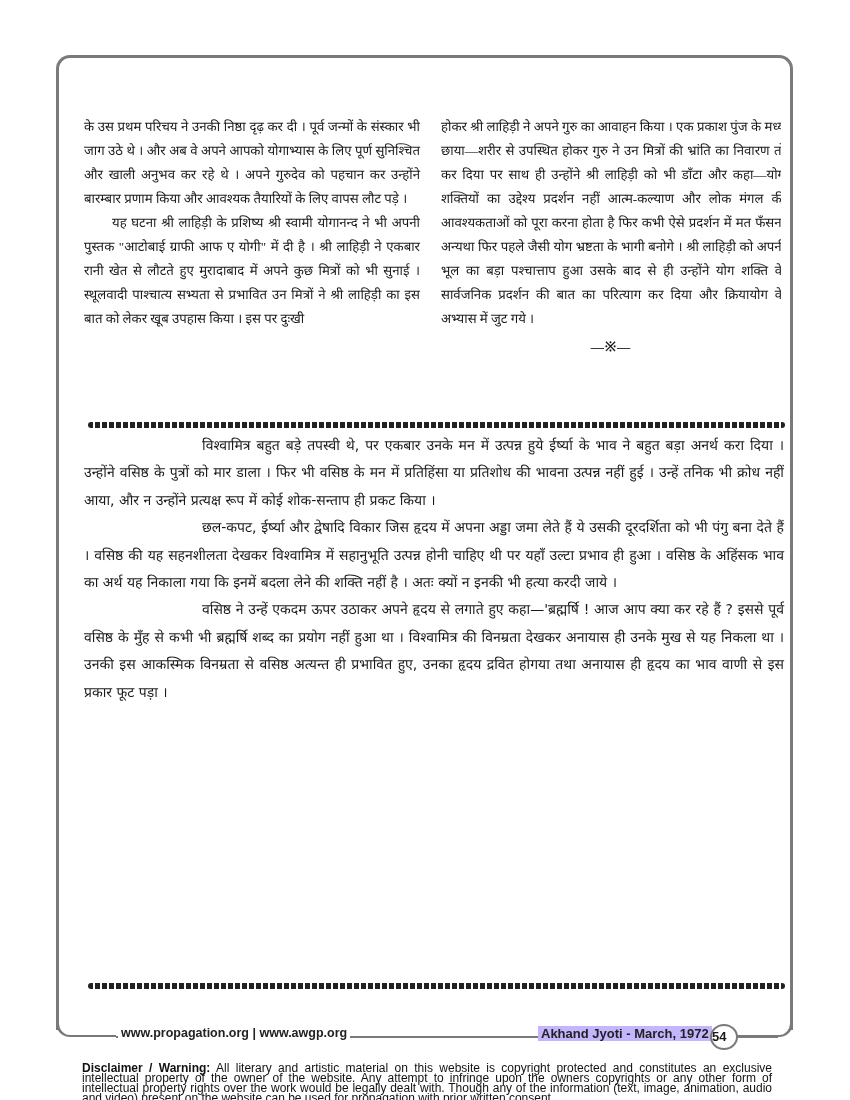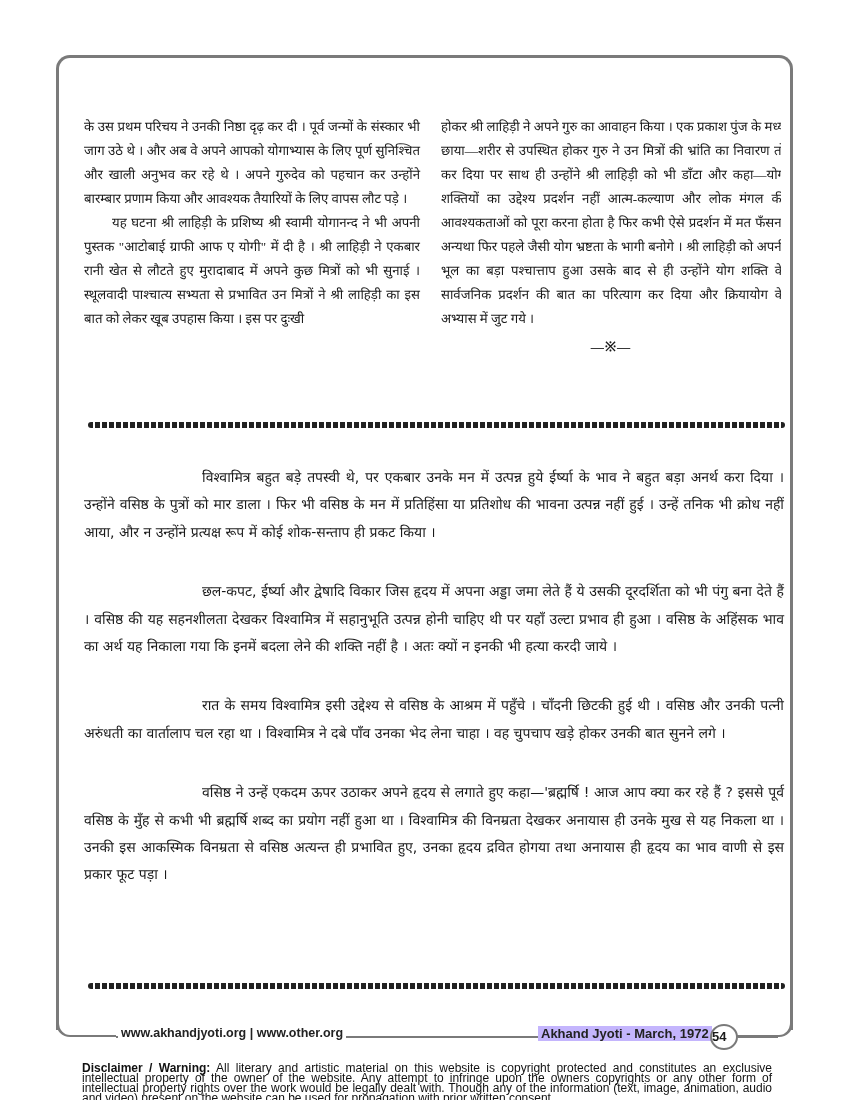--- a/index.html
+++ b/index.html
@@ -14,21 +14,21 @@
   .col-right { left:441px; width:340px; overflow:hidden; white-space:nowrap; }
   .col-right p { white-space:normal; width:344px; }
   .star-sep { text-align:center; margin-top:4px; font-weight:bold; letter-spacing:1px; }
   .wavy { position:absolute; left:88px; width:697px; height:6px;
           background: repeating-linear-gradient(90deg, #222 0 5px, #fff 5px 7px);
           border-radius:3px; }
   .wavy1 { top:422px; }
   .wavy2 { top:983px; }
   .main { position:absolute; left:84px; top:432px; width:700px; font-size:14px; line-height:27.4px; text-align:justify; }
   .main p { margin:0; }
-  .main .indent { text-indent:118px;margin-top:32px; }
+  .main .indent { text-indent:118px; }
   .footer-line { position:absolute; top:1036px; height:2px; background:#7a7a7a; }
   .footer-left { position:absolute; left:118px; top:1026px; font-family:"Liberation Sans", sans-serif; font-weight:bold; font-size:12.5px; color:#222; background:#fff; padding:0 3px; }
   .footer-right { position:absolute; left:538px; top:1026px; font-family:"Liberation Sans", sans-serif; font-weight:bold; font-size:13px; color:#222; background:#c4b5fd; padding:0 3px; }
   .page-num { position:absolute; left:710px; top:1024px; width:24px; height:22px; border:2px solid #7a7a7a; border-radius:50%; font-family:"Liberation Sans", sans-serif; font-weight:bold; font-size:13px; text-align:left; line-height:22px; background:#fff; }
   .disclaimer { position:absolute; left:82px; top:1063px; width:690px; font-family:Liberation Sans, sans-serif; font-size:12px; line-height:10px; text-align:justify; color:#111; }
   .disclaimer b { font-weight:bold; }
 </style>
 </head>
 <body>
 
@@ -44,27 +44,26 @@
 <div class="col col-right">
   <p>होकर श्री लाहिड़ी ने अपने गुरु का आवाहन किया । एक प्रकाश पुंज के मध्य छाया—शरीर से उपस्थित होकर गुरु ने उन मित्रों की भ्रांति का निवारण तो कर दिया पर साथ ही उन्होंने श्री लाहिड़ी को भी डाँटा और कहा—योग शक्तियों का उद्देश्य प्रदर्शन नहीं आत्म-कल्याण और लोक मंगल की आवश्यकताओं को पूरा करना होता है फिर कभी ऐसे प्रदर्शन में मत फँसना अन्यथा फिर पहले जैसी योग भ्रष्टता के भागी बनोगे । श्री लाहिड़ी को अपनी भूल का बड़ा पश्चात्ताप हुआ उसके बाद से ही उन्होंने योग शक्ति के सार्वजनिक प्रदर्शन की बात का परित्याग कर दिया और क्रियायोग के अभ्यास में जुट गये ।</p>
   <div class="star-sep">—※—</div>
 </div>
 
 <div class="wavy wavy1"></div>
 
 <div class="main">
   <p class="indent">विश्वामित्र बहुत बड़े तपस्वी थे, पर एकबार उनके मन में उत्पन्न हुये ईर्ष्या के भाव ने बहुत बड़ा अनर्थ करा दिया । उन्होंने वसिष्ठ के पुत्रों को मार डाला । फिर भी वसिष्ठ के मन में प्रतिहिंसा या प्रतिशोध की भावना उत्पन्न नहीं हुई । उन्हें तनिक भी क्रोध नहीं आया, और न उन्होंने प्रत्यक्ष रूप में कोई शोक-सन्ताप ही प्रकट किया ।</p>
   <p class="indent">छल-कपट, ईर्ष्या और द्वेषादि विकार जिस हृदय में अपना अड्डा जमा लेते हैं ये उसकी दूरदर्शिता को भी पंगु बना देते हैं । वसिष्ठ की यह सहनशीलता देखकर विश्वामित्र में सहानुभूति उत्पन्न होनी चाहिए थी पर यहाँ उल्टा प्रभाव ही हुआ । वसिष्ठ के अहिंसक भाव का अर्थ यह निकाला गया कि इनमें बदला लेने की शक्ति नहीं है । अतः क्यों न इनकी भी हत्या करदी जाये ।</p>
-  <p class="indent">रात के समय विश्वामित्र इसी उद्देश्य से वसिष्ठ के आश्रम में पहुँचे । चाँदनी छिटकी हुई थी । वसिष्ठ और उनकी पत्नी अरुंधती का वार्तालाप चल रहा था । विश्वामित्र ने दबे पाँव उनका भेद लेना चाहा । वह चुपचाप खड़े होकर उनकी बात सुनने लगे ।</p>
   <p class="indent">वसिष्ठ ने उन्हें एकदम ऊपर उठाकर अपने हृदय से लगाते हुए कहा—'ब्रह्मर्षि ! आज आप क्या कर रहे हैं ? इससे पूर्व वसिष्ठ के मुँह से कभी भी ब्रह्मर्षि शब्द का प्रयोग नहीं हुआ था । विश्वामित्र की विनम्रता देखकर अनायास ही उनके मुख से यह निकला था । उनकी इस आकस्मिक विनम्रता से वसिष्ठ अत्यन्त ही प्रभावित हुए, उनका हृदय द्रवित होगया तथा अनायास ही हृदय का भाव वाणी से इस प्रकार फूट पड़ा ।</p>
 </div>
 
 <div class="wavy wavy2"></div>
 
 <div class="footer-line" style="left:116px; width:594px;"></div>
 <div class="footer-line" style="left:738px; width:40px;"></div>
-<div class="footer-left">www.akhandjyoti.org | www.other.org</div>
+<div class="footer-left">www.propagation.org | www.awgp.org</div>
 <div class="footer-right">Akhand Jyoti - March, 1972</div>
 <div class="page-num">54</div>
 
 <div class="disclaimer">
   <b>Disclaimer / Warning:</b><span> All literary and artistic material on this website is copyright protected and constitutes an exclusive intellectual property of the owner of the website. Any attempt to infringe upon the owners copyrights or any other form of intellectual property rights over the work would be legally dealt with. Though any of the information (text, image, animation, audio and video) present on the website can be used for propagation with prior written consent.</span>
 </div>
 
 </body></html>

